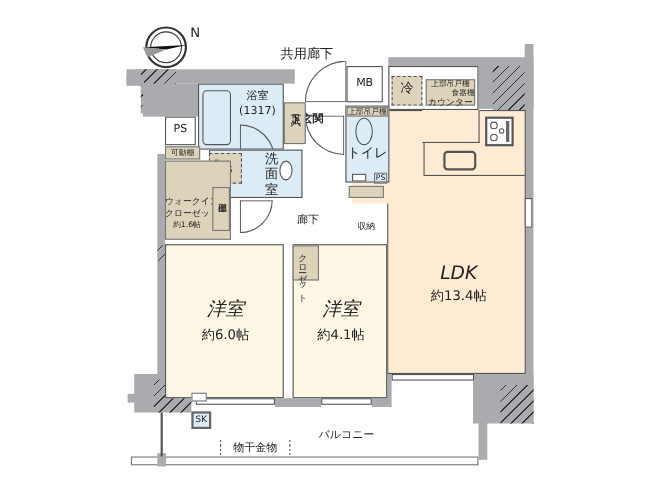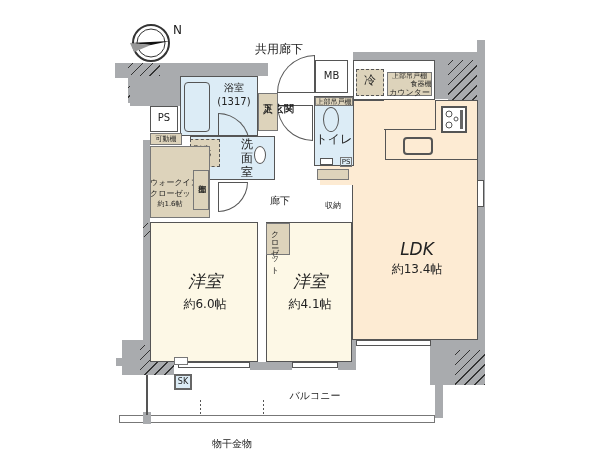--- a/index.html
+++ b/index.html
@@ -154,15 +154,15 @@
 <div class="abs room-closet" style="left:266px;top:223px;width:24px;height:32px;"></div>
 <div class="label xs vert" style="left:270px;top:225px;font-size:8px;">クローゼット</div>
 
 <div class="abs" style="left:174px;top:374px;width:18px;height:16px;border:2px solid #666;background:#dcecf6;"></div>
 <div class="label xs" style="left:174px;top:377px;width:18px;font-size:8px;">SK</div>
 
 <div class="abs" style="left:119px;top:415px;width:316px;height:8px;border:1px solid #777;background:#fff;"></div>
 <div class="abs wall" style="left:143px;top:412px;width:8px;height:12px;"></div>
 <div class="line" style="left:146px;top:375px;width:2px;height:40px;"></div>
 <div class="label sm" style="left:285px;top:390px;width:60px;">バルコニー</div>
-<div class="label sm" style="left:207px;top:402px;width:50px;margin-top:36px;">物干金物</div>
+<div class="label sm" style="left:207px;top:402px;width:50px;">物干金物</div>
 <div class="line" style="left:200px;top:400px;width:1px;height:15px;background:repeating-linear-gradient(#555 0 2px, transparent 2px 4px);"></div>
 <div class="line" style="left:263px;top:400px;width:1px;height:15px;background:repeating-linear-gradient(#555 0 2px, transparent 2px 4px);"></div>
 
 </body></html>

